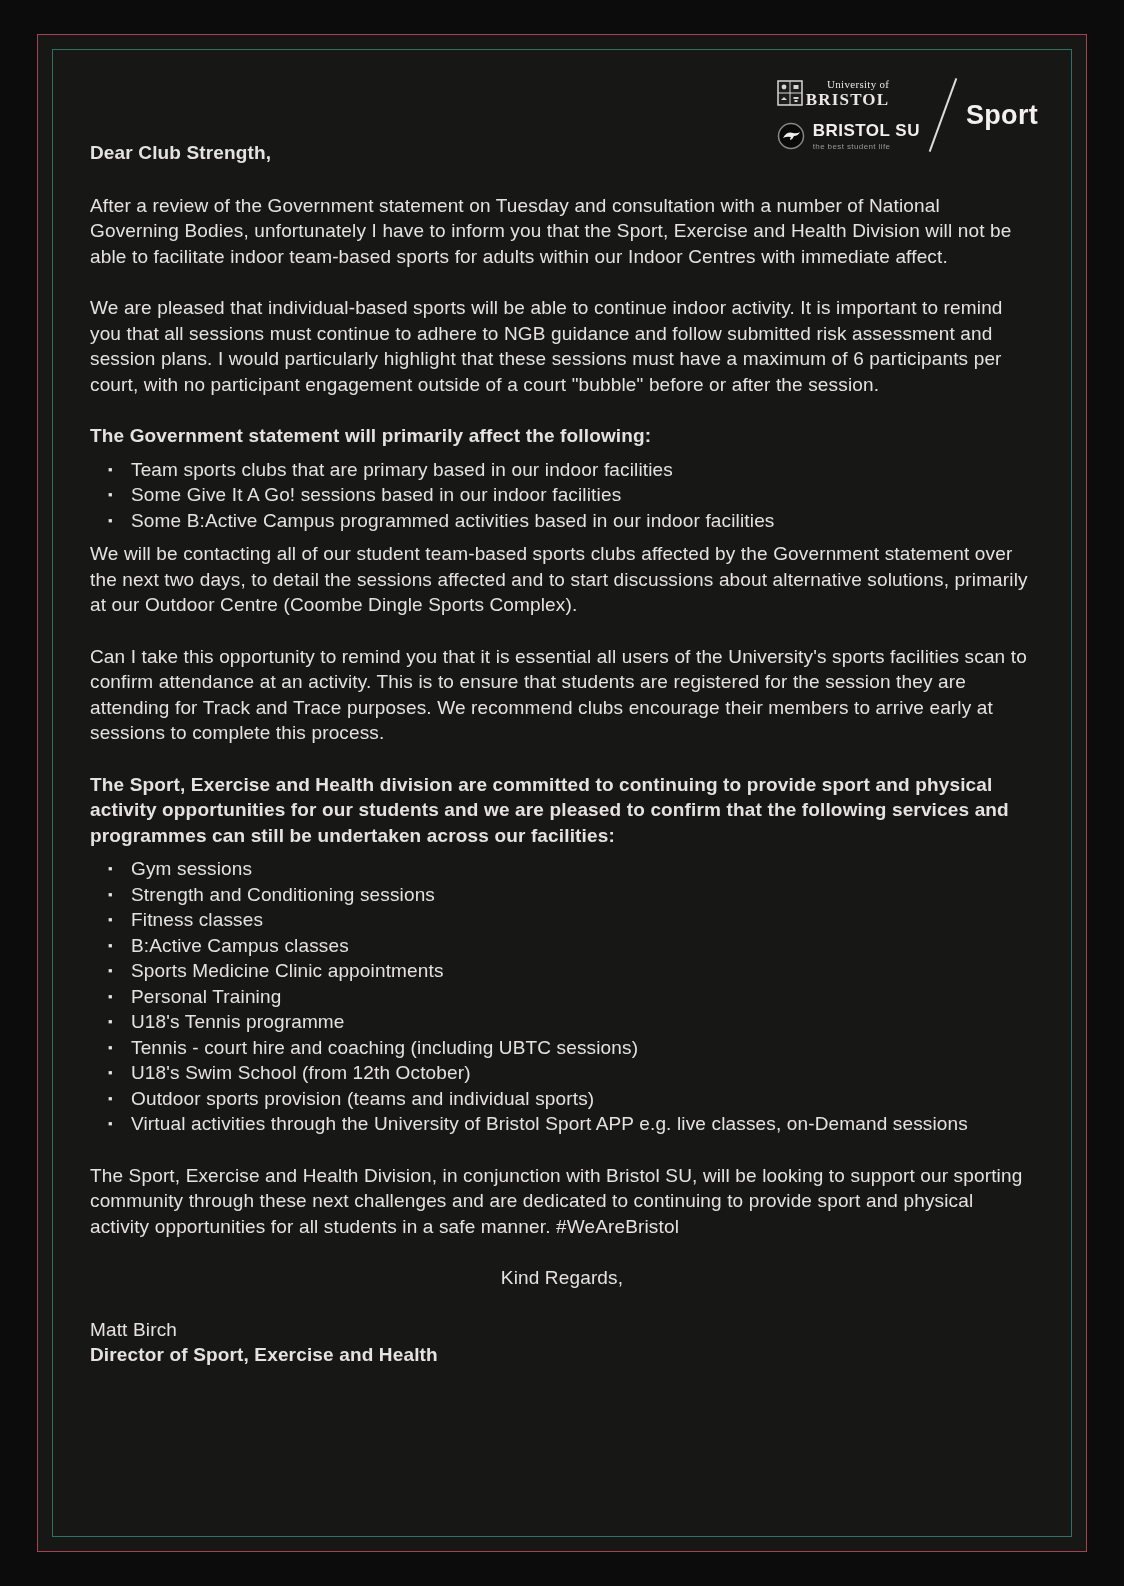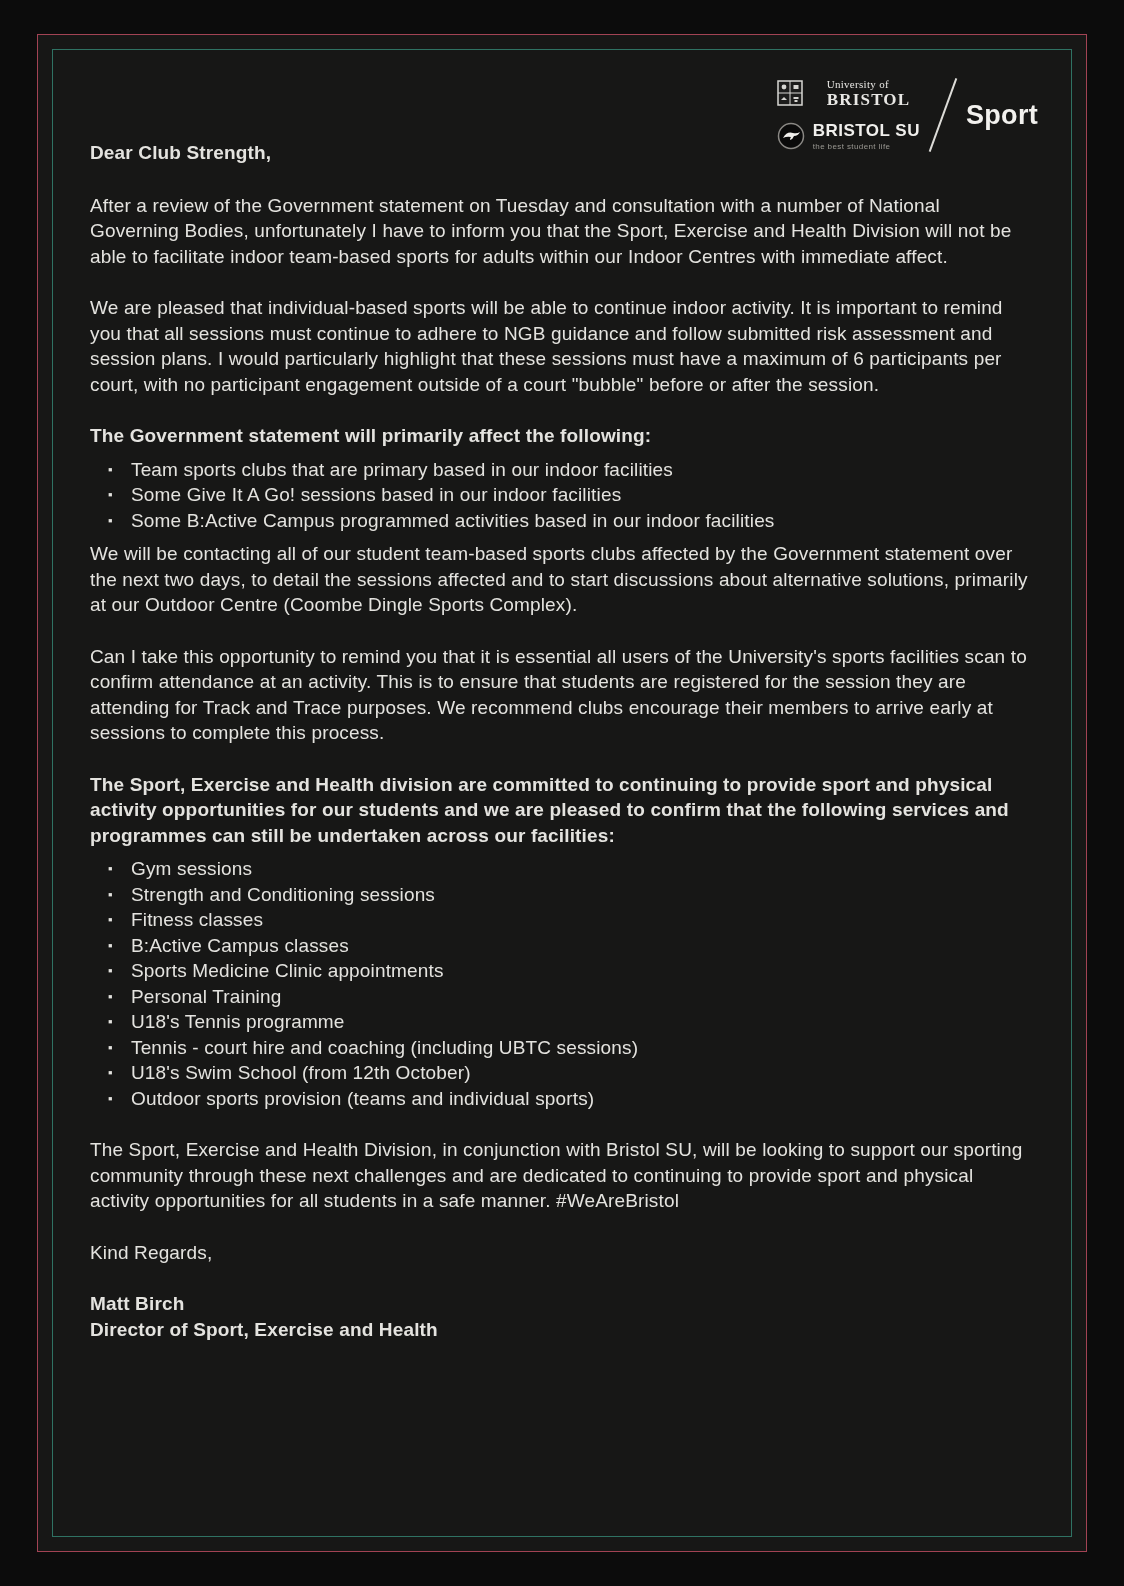--- a/index.html
+++ b/index.html
@@ -18,21 +18,21 @@
   .inner-frame {
     position:absolute; left:14px; top:14px; right:14px; bottom:14px;
     border:1px solid #2f7263;
   }
   
   .header {
     position:absolute; top:76px; right:86px;
     display:flex; align-items:center; gap:16px;
   }
   .logo-col { display:flex; flex-direction:column; gap:12px; }
-  .uob-logo { display:flex; align-items:center; gap:24px; }
+  .uob-logo { display:flex; align-items:center; gap:3px;text-align:right; }
   .uob-crest { flex:0 0 auto; }
   .uob-text { font-family:"Liberation Serif", serif; color:#e8e7e4; line-height:1.05; }
   .uob-line1 { font-size:11px; letter-spacing:0.3px; }
   .uob-line2 { font-size:17px; font-weight:bold; letter-spacing:1.2px; }
   .su-logo { display:flex; align-items:center; gap:8px;justify-content:flex-end; }
   .su-text { display:flex; flex-direction:column; }
   .su-name { font-size:17px; font-weight:bold; color:#f0efec; letter-spacing:0.5px; }
   .su-tagline { font-size:8px; color:#9a9892; letter-spacing:0.4px; margin-top:1px; }
   .slash { width:2px; height:78px; background:#dddcd8; transform:rotate(20deg); margin:0 6px; }
   .sport-label { font-size:27px; font-weight:bold; color:#f2f1ee; letter-spacing:0.3px; }
@@ -51,22 +51,22 @@
   ul.bullets li {
     position:relative;
     padding-left:33px;
     margin:0;
   }
   ul.bullets li::before {
     content:"▪";
     position:absolute; left:10px; top:0;
     font-size:13px; line-height:25.5px; color:#e4e3df;
   }
-  .closing { margin:24px 0 26px 0; }
-  .sig-name { font-weight:bold; margin:0; }
+  .closing { margin:24px 0 26px 0;text-align:center; }
+  .sig-name { font-weight:normal; margin:0; }
   .sig-title { font-weight:bold; margin:0; }
 </style>
 </head>
 <body>
 
 <div class="page">
   <div class="outer-frame">
     <div class="inner-frame"></div>
   </div>
 
@@ -126,20 +126,21 @@
       <li>Gym sessions</li>
       <li>Strength and Conditioning sessions</li>
       <li>Fitness classes</li>
       <li>B:Active Campus classes</li>
       <li>Sports Medicine Clinic appointments</li>
       <li>Personal Training</li>
       <li>U18's Tennis programme</li>
       <li>Tennis - court hire and coaching (including UBTC sessions)</li>
       <li>U18's Swim School (from 12th October)</li>
       <li>Outdoor sports provision (teams and individual sports)</li>
+      <li>Virtual activities through the University of Bristol Sport APP e.g. live classes, on-Demand sessions</li>
     </ul>
 
     <p class="para">The Sport, Exercise and Health Division, in conjunction with Bristol SU, will be looking to support our sporting community through these next challenges and are dedicated to continuing to provide sport and physical activity opportunities for all students in a safe manner. #WeAreBristol</p>
 
     <p class="closing">Kind Regards,</p>
 
     <p class="sig-name">Matt Birch</p>
     <p class="sig-title">Director of Sport, Exercise and Health</p>
   </div>
 </div>

